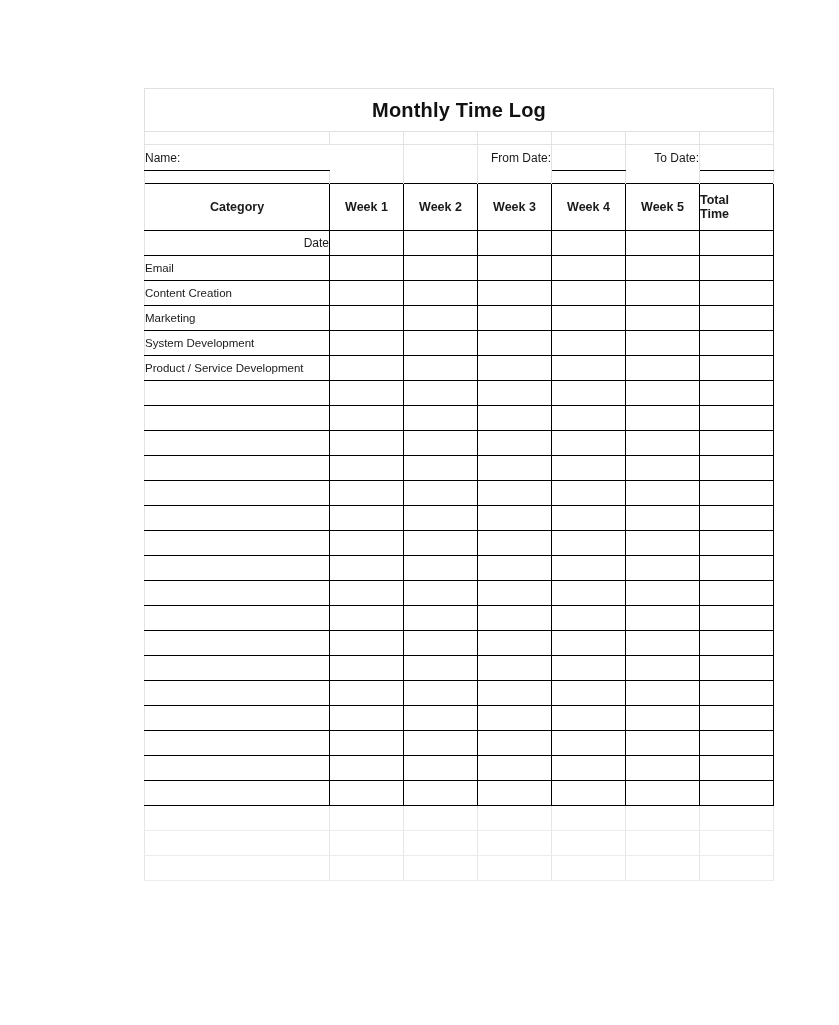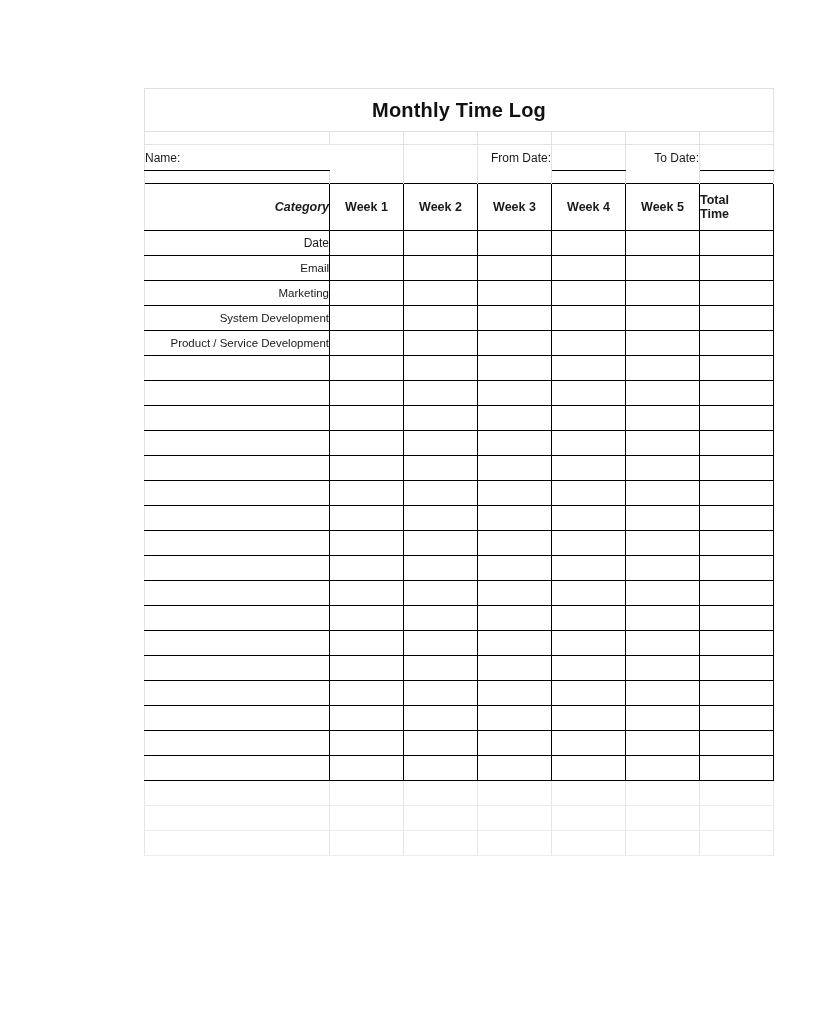--- a/index.html
+++ b/index.html
@@ -81,25 +81,24 @@
 
   
   tr.head-row td {
     height: 47px;
     font-weight: bold;
     font-size: 12.5px;
     border-top: 1.4px solid #000000;
     border-bottom: 1.4px solid #000000;
   }
   td.head-cat {
-    text-align: right;
+    text-align: center;
     padding-left: 3px;
     border-left: 1px solid #e3e3e3;
     border-right: 1.4px solid #000000;
-    font-style: italic;
   }
   td.head-wk {
     text-align: center;
     border-right: 1.4px solid #000000;
   }
   td.head-tot {
     text-align: left;
     padding-left: 4px;
     line-height: 1.12;
     border-right: 1.4px solid #000000;
@@ -116,21 +115,21 @@
     border-radius: 6px;
   }
   td.date-cell {
     border-right: 1.4px solid #000000;
     border-bottom: 1.4px solid #000000;
   }
 
   
   tr.body-row td { height: 25px; }
   td.body-cat {
-    text-align: right;
+    text-align: left;
     padding-left: 3px;
     font-size: 11.5px;
     border-left: 1px solid #e3e3e3;
     border-right: 1.4px solid #000000;
     border-bottom: 1.2px solid #000000;
   }
   td.body-cell {
     border-right: 1.4px solid #000000;
     border-bottom: 1.2px solid #000000;
   }
@@ -244,20 +243,29 @@
       <tr class="body-row">
           <td class="body-cat">Email</td>
           <td class="body-cell"></td>
           <td class="body-cell"></td>
           <td class="body-cell"></td>
           <td class="body-cell"></td>
           <td class="body-cell"></td>
           <td class="body-cell"></td>
         </tr>
         <tr class="body-row">
+          <td class="body-cat">Content Creation</td>
+          <td class="body-cell"></td>
+          <td class="body-cell"></td>
+          <td class="body-cell"></td>
+          <td class="body-cell"></td>
+          <td class="body-cell"></td>
+          <td class="body-cell"></td>
+        </tr>
+        <tr class="body-row">
           <td class="body-cat">Marketing</td>
           <td class="body-cell"></td>
           <td class="body-cell"></td>
           <td class="body-cell"></td>
           <td class="body-cell"></td>
           <td class="body-cell"></td>
           <td class="body-cell"></td>
         </tr>
         <tr class="body-row">
           <td class="body-cat">System Development</td>

